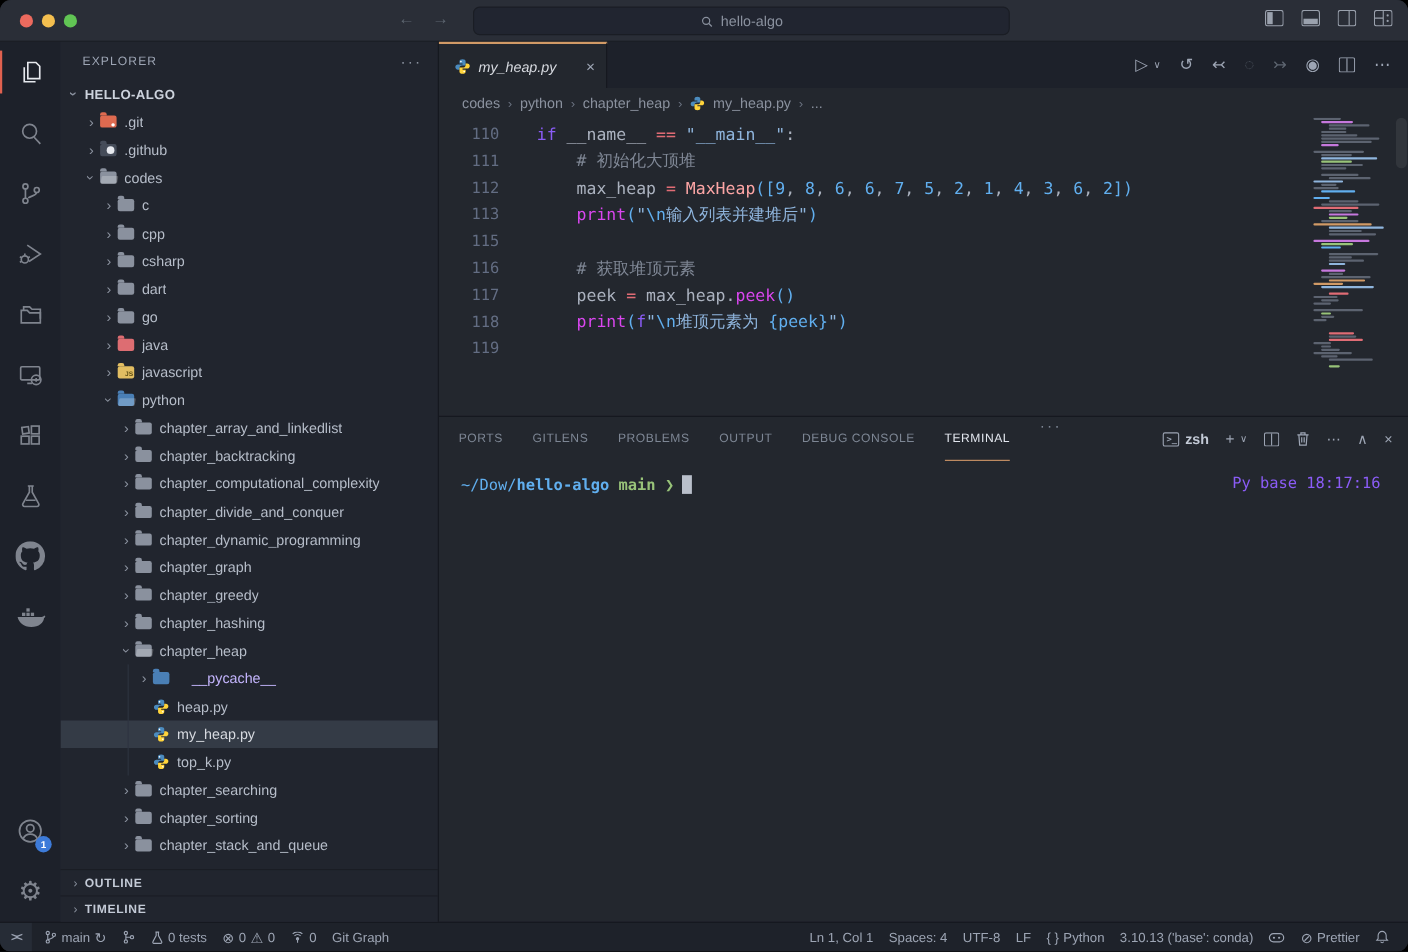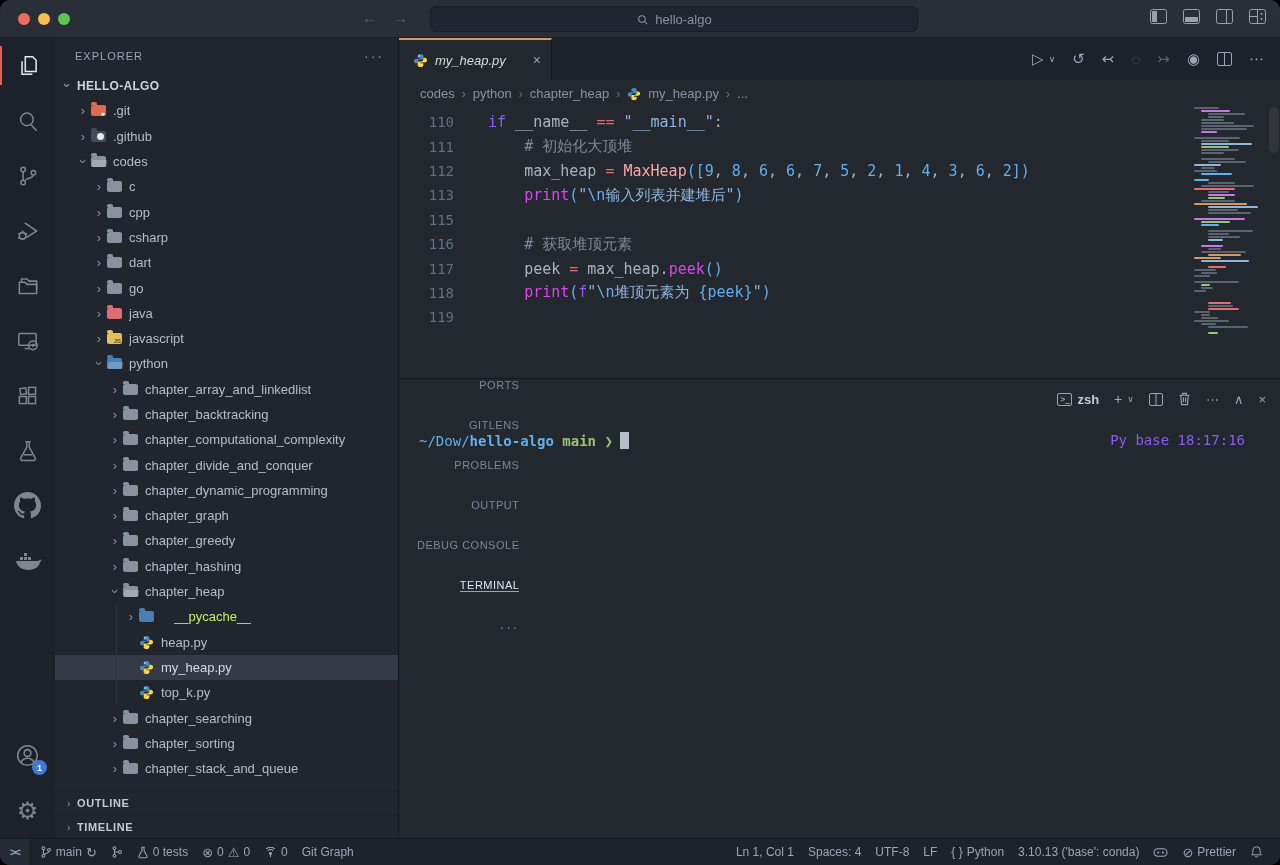--- a/index.html
+++ b/index.html
@@ -29,21 +29,21 @@
   .badge { position:absolute; right:8px; bottom:8px; background:#3d7bd9; color:#fff; font-size:9px; width:15px; height:15px; border-radius:50%; display:flex; align-items:center; justify-content:center; font-weight:bold; }
   .gear-glyph { font-size:24px; line-height:1; }
 
   
   .sidebar { width:344px; flex:0 0 344px; background:#21252e; border-right:1px solid #15181e; display:flex; flex-direction:column; position:relative; }
   .sb-header { height:35px; display:flex; align-items:center; padding:0 14px 0 20px; font-size:11px; letter-spacing:1px; color:#9da5b4; }
   .sb-header .more { margin-left:auto; font-size:14px; color:#8a919e; letter-spacing:2px; }
   .tree { flex:1 1 auto; overflow:hidden; position:relative; font-size:13px; }
   .trow { height:25.3px; display:flex; align-items:center; white-space:nowrap; color:#b6bdc9; cursor:pointer; }
   .trow.selected { background:#343b46; color:#d7dae0; }
-  .trow.dimmed .tlabel { color:#bef264;margin-left:20px; }
+  .trow.dimmed .tlabel { color:#c4b5fd;margin-left:20px; }
   .trow .chev { width:16px; text-align:center; color:#8a919e; font-size:13px; flex:0 0 16px; }
   .trow .chev.open { transform:rotate(90deg); }
   .trow .chev.none { visibility:hidden; }
   .tlabel { margin-left:7px; overflow:hidden; text-overflow:ellipsis; }
   .trow.root { font-weight:bold; font-size:12px; color:#cdd3dd; letter-spacing:.3px; }
   .guide { position:absolute; width:1px; background:#2e3440; }
   
   .fico { width:15px; height:11px; border-radius:2px; background:#8a919e; position:relative; flex:0 0 15px; }
   .fico::before { content:''; position:absolute; top:-3px; left:0; width:6px; height:3px; border-radius:2px 2px 0 0; background:inherit; }
   .f-git { background:#de6a50; } .f-github { background:#454c59; }
@@ -80,30 +80,30 @@
   .tk-e{color:#61afef} .tk-n{color:#61afef} .tk-p{color:#61afef} .tk-f{color:#d946ef}
   .tk-cl{color:#fca5a5} .tk-c{color:#7f8795} .tk-w{color:#abb2bf}
   .minimap { position:absolute; top:0; right:14px; width:72px; }
   .mrow { height:2px; margin-bottom:1px; border-radius:1px; }
   .vscroll { position:absolute; top:0; right:0; width:14px; bottom:0; }
   .vscroll .slider { position:absolute; top:0; right:1px; width:10px; height:46px; background:rgba(255,255,255,.07); border-radius:5px; }
 
   
   .panel { flex:0 0 460px; border-top:1px solid #15181e; background:#23272e; display:flex; flex-direction:column; }
   .panel-head { height:40px; flex:0 0 40px; display:flex; align-items:center; padding:0 14px 0 18px; }
-  .ptabs { display:flex; gap:27px; align-items:flex-end; font-size:11px; letter-spacing:.5px; color:#7d8694; height:100%;flex-direction:column; }
+  .ptabs { display:flex; gap:27px; align-items:flex-start; font-size:11px; letter-spacing:.5px; color:#7d8694; height:100%; }
   .ptab { height:100%; display:flex; align-items:center; border-bottom:1px solid transparent; cursor:pointer; }
   .ptab.active { color:#e2e6ee; border-bottom-color:#cf9668; }
   .ptabs .more { font-size:14px; letter-spacing:2px; }
   .panel-actions { margin-left:auto; display:flex; align-items:center; gap:15px; color:#9da5b4; font-size:13px; }
   .panel-actions .shellbadge { display:flex; align-items:center; gap:5px; font-weight:bold; color:#c3cad6; }
   .term-icon { width:15px; height:13px; border:1px solid #9da5b4; border-radius:2px; font-size:8px; line-height:11px; padding-left:2px; color:#9da5b4; font-family:"DejaVu Sans Mono",monospace; }
   .pa-glyph { font-size:14px; }
   .pa-sm { font-size:9px; margin-left:-10px; }
-  .terminal { flex:1; font-family:"DejaVu Sans Mono", monospace; font-size:14px; padding:13px 35px 0 20px; display:flex; justify-content:space-between; align-items:flex-start; }
+  .terminal { flex:1; font-family:"DejaVu Sans Mono", monospace; font-size:14px; padding:13px 25px 0 20px; display:flex; justify-content:space-between; align-items:flex-start; }
   .t-blue { color:#61afef; } .t-blue-b { color:#61afef; font-weight:bold; }
   .t-green-b { color:#98c379; font-weight:bold; }
   .t-teal { color:#8b5cf6; }
   .cursor { display:inline-block; width:9px; height:17px; background:#b9bfca; vertical-align:text-bottom; margin-left:7px; }
 
   
   .statusbar { height:27px; flex:0 0 27px; background:#1e222a; border-top:1px solid #15181e; display:flex; align-items:center; font-size:12px; color:#9da5b4; padding:0 10px 0 0; }
   .sb-item { display:flex; align-items:center; gap:4px; padding:0 7px; height:100%; cursor:pointer; white-space:nowrap; }
   .sb-remote { background:#262c36; padding:0 10px; font-weight:bold; letter-spacing:-2px; margin-right:4px; font-size:11px; }
   .sb-right { margin-left:auto; display:flex; align-items:center; }

